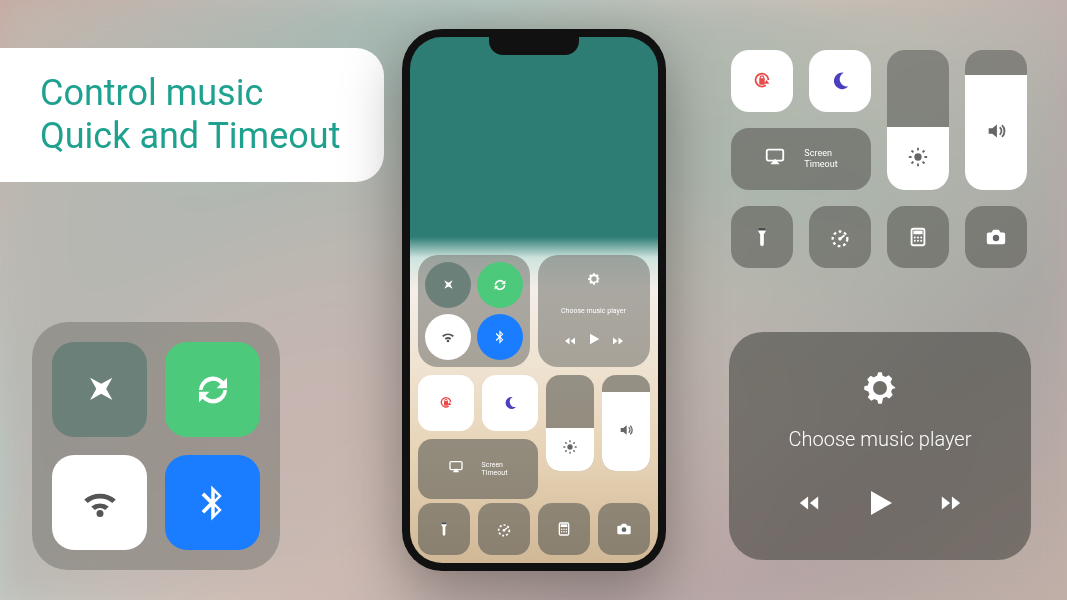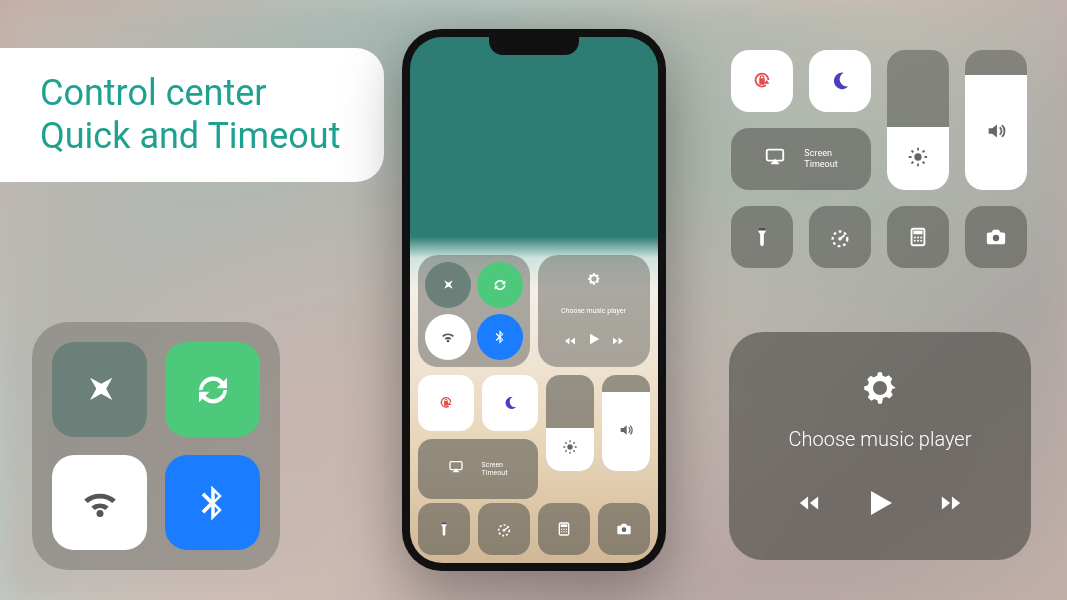--- a/index.html
+++ b/index.html
@@ -180,21 +180,21 @@
       </g>
   <g id="i-next">
         <path d="M2 5l9 7-9 7zm11 0l9 7-9 7z"></path>
       </g>
 </defs>
 </svg>
 
 <div class="bg-blur"></div>
 
 <div class="headline">
-  <div>Control center</div>
+  <div>Control music</div>
   <div>Quick and Timeout</div>
 </div>
 
 <div class="left-panel">
   <div class="tile slate ico-lg">
       <svg viewBox="0 0 24 24" fill="#fff">
         <use href="#i-airplane"></use>
       </svg>
     </div>
   <div class="tile green ico-lg">

